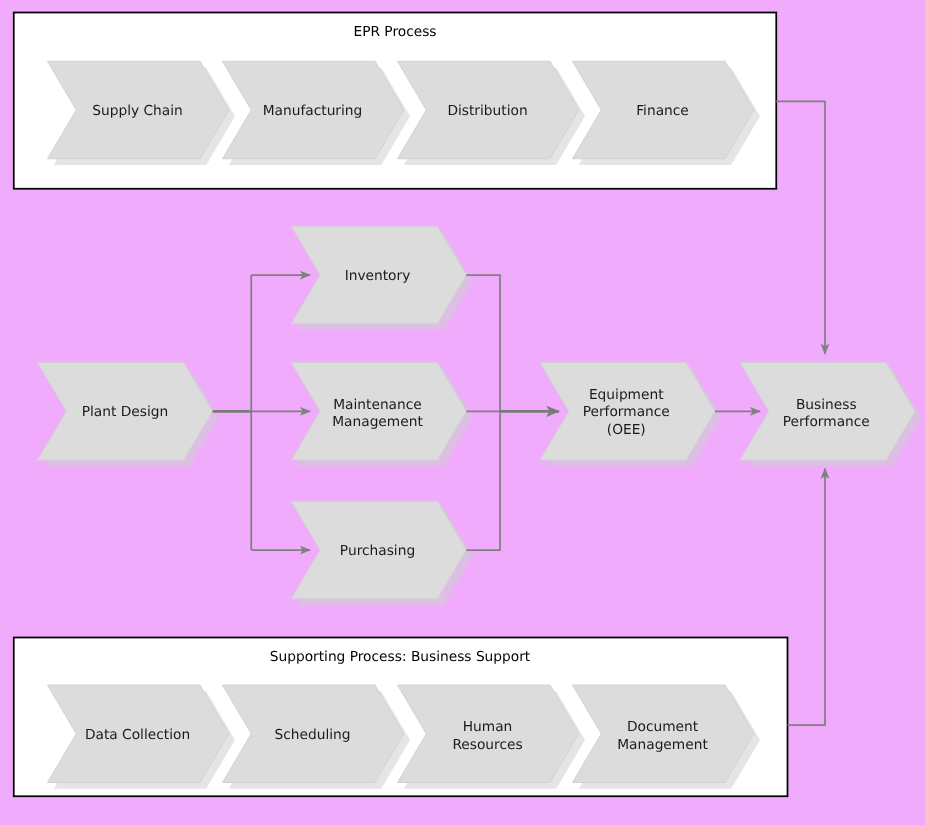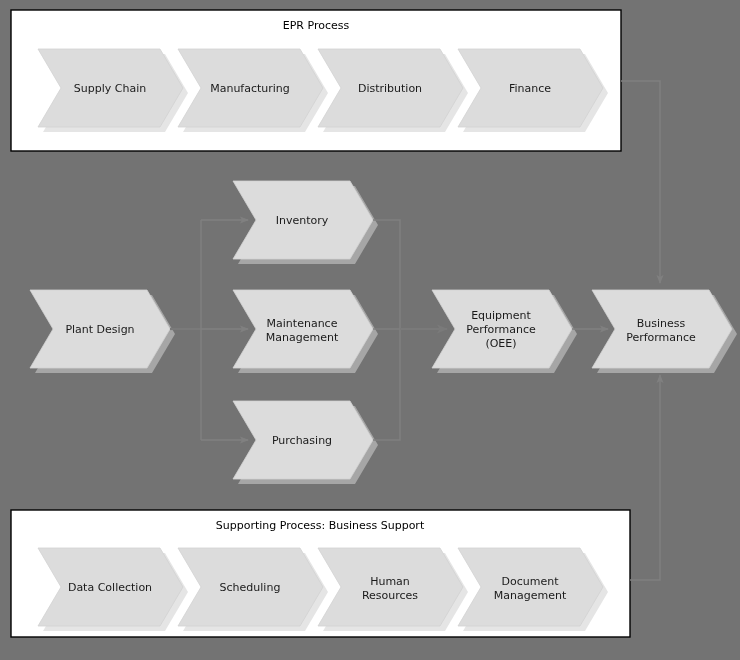--- a/index.html
+++ b/index.html
@@ -1,20 +1,20 @@
 <!DOCTYPE html>
 <html><head>
 <meta charset="utf-8">
 <style>
   html,body{margin:0;padding:0;background:#ffffff;}
   body{
     font-family:"DejaVu Sans","Liberation Sans",sans-serif;
     width:740px;height:660px;overflow:hidden;
   }
-  #stage{position:relative;width:740px;height:660px;background:#737373;}
+  #stage{position:relative;width:740px;height:660px;background:#f0abfc;}
   svg.diagram{position:absolute;left:0;top:0;width:740px;height:660px;display:block;}
   .grp-label{
     font-family:"DejaVu Sans","Liberation Sans",sans-serif;
     font-size:11px;fill:#000000;text-anchor:middle;
   }
   .chev-label{
     font-family:"DejaVu Sans","Liberation Sans",sans-serif;
     font-size:11px;fill:#1a1a1a;text-anchor:middle;
   }
   .grp-box{fill:#ffffff;stroke:#000000;stroke-width:1.4;}

